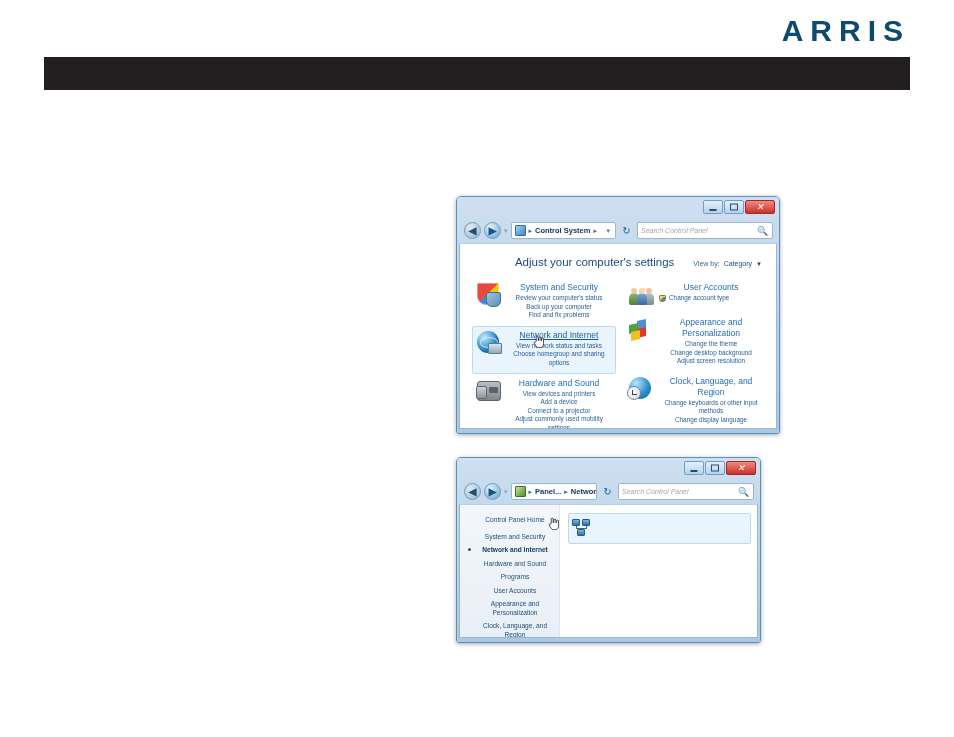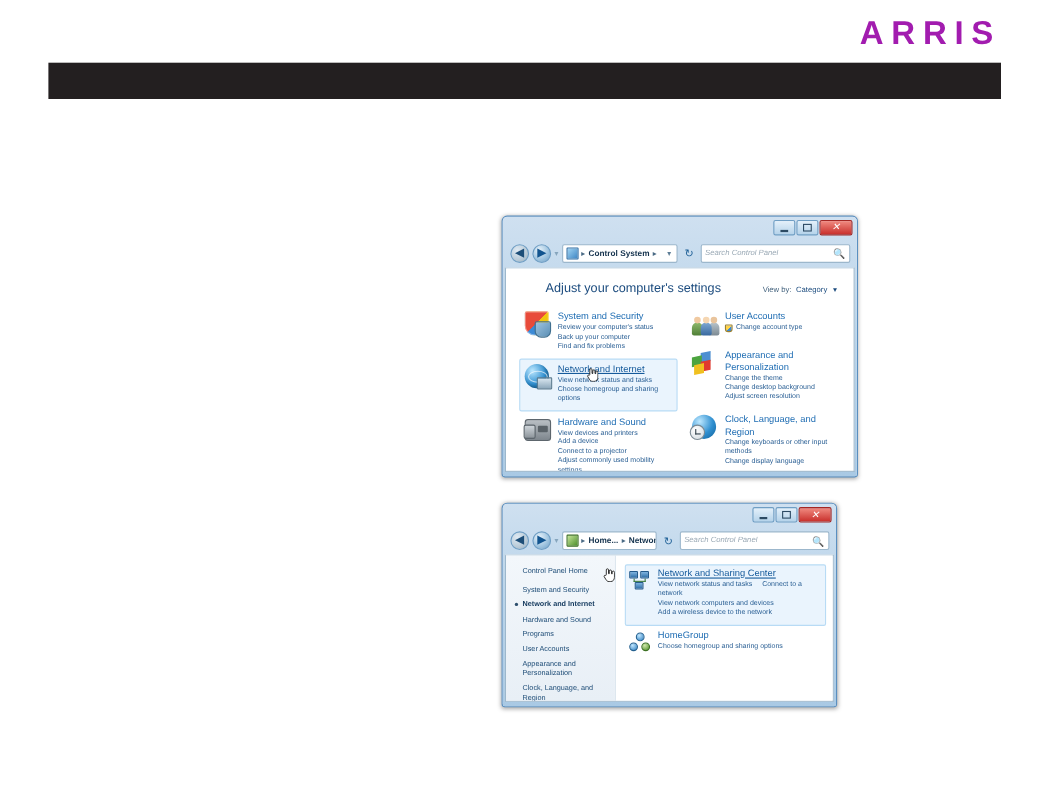--- a/index.html
+++ b/index.html
@@ -9,21 +9,21 @@
     background:#ffffff;
     font-family:"Liberation Sans", sans-serif;
     position:relative;
     overflow:hidden;
   }
 
   
   .arris-logo{
     position:absolute; top:14px; right:44px;
     font-family:"Liberation Sans", sans-serif;
-    font-size:30px; font-weight:bold; color:#a21caf;
+    font-size:30px; font-weight:bold; color:#0c4a6e;
     letter-spacing:7px;
   }
   .black-bar{
     position:absolute; left:44px; top:57px;
     width:866px; height:33px;
     background:#231f20;
   }
 
   
   .win{
@@ -136,20 +136,21 @@
   .searchbox .mag{ color:#3e7fb5;font-size:9px; }
 
   
   .client{
     background:#ffffff;
     border:1px solid #9cb7cc;
     border-top-color:#b9cfe0;
     height:calc(100% - 46px);
     position:relative;
     overflow:hidden;
+    text-align:center;
   }
 
   
   #win1{ left:456px; top:196px; width:324px; height:238px; }
   .cp-head{
     display:flex;align-items:baseline;
     padding:12px 14px 0 36px;
   }
   .cp-title{
     font-size:11.5px;color:#1b4b7e;flex:1 1 auto;
@@ -548,21 +549,21 @@
     <div class="navbtn back">
           <span class="arr">◀</span>
         </div>
     <div class="navbtn fwd">
           <span class="arr">▶</span>
         </div>
     <span class="dropcaret">▾</span>
     <div class="crumbbox">
       <span class="crumb-icon net"></span>
       <span class="sep">▸</span>
-      <span class="crumb">Home...</span>
+      <span class="crumb">Panel...</span>
       <span class="sep">▸</span>
       <span class="crumb">Network and I...</span>
 
       <span class="crumbfill"></span>
 
     </div>
     <div class="refresh">↻</div>
     <div class="searchbox">
       <span class="ph">Search Control Panel</span>
       <span class="mag">🔍</span>
@@ -584,40 +585,21 @@
       <div class="w2-main" id="w2-main">
             <div class="grp hover">
               <div class="grp-ico">
                 <div class="ico-nsc">
                   <span class="wire"></span>
                   <span class="pc pc1"></span>
                   <span class="pc pc2"></span>
                   <span class="pc pc3"></span>
                 </div>
               </div>
-              <div style="min-width: 0px;">
-                <div class="grp-h">Network and Sharing Center</div>
-                <div class="grp-l"><span class="lk">View network status and tasks</span><span class="lk">Connect to a network</span></div>
-                <div class="grp-l"><span class="lk">View network computers and devices</span></div>
-                <div class="grp-l"><span class="lk">Add a wireless device to the network</span></div>
-              </div>
               <div class="cursor-hand" style="left: 88px; top: 11px;"><svg width="11" height="13" viewBox="0 0 11 13">
                   <path d="M3.2 6.3V2.1a1 1 0 0 1 2 0v3.4h.7V3.2a1 1 0 0 1 2 0v2.4h.7V4.2a1 1 0 0 1 2 0v4.6c0 2.2-1.4 3.9-3.4 3.9H5.8c-1.5 0-2.3-.7-3-1.9L1.3 8.3a.9.9 0 0 1 1.4-1.1z" fill="#ffffff" stroke="#1a1a1a" stroke-width=".8"></path>
                 </svg></div>
             </div>
-            <div class="grp">
-              <div class="grp-ico">
-                <div class="ico-hg">
-                  <span class="n n1"></span>
-                  <span class="n n2"></span>
-                  <span class="n n3"></span>
-                </div>
-              </div>
-              <div style="min-width: 0px;">
-                <div class="grp-h">HomeGroup</div>
-                <div class="grp-l"><span class="lk">Choose homegroup and sharing options</span></div>
-              </div>
-            </div>
           </div>
     </div>
   </div>
  </div>
 </div>
 
 </body></html>

